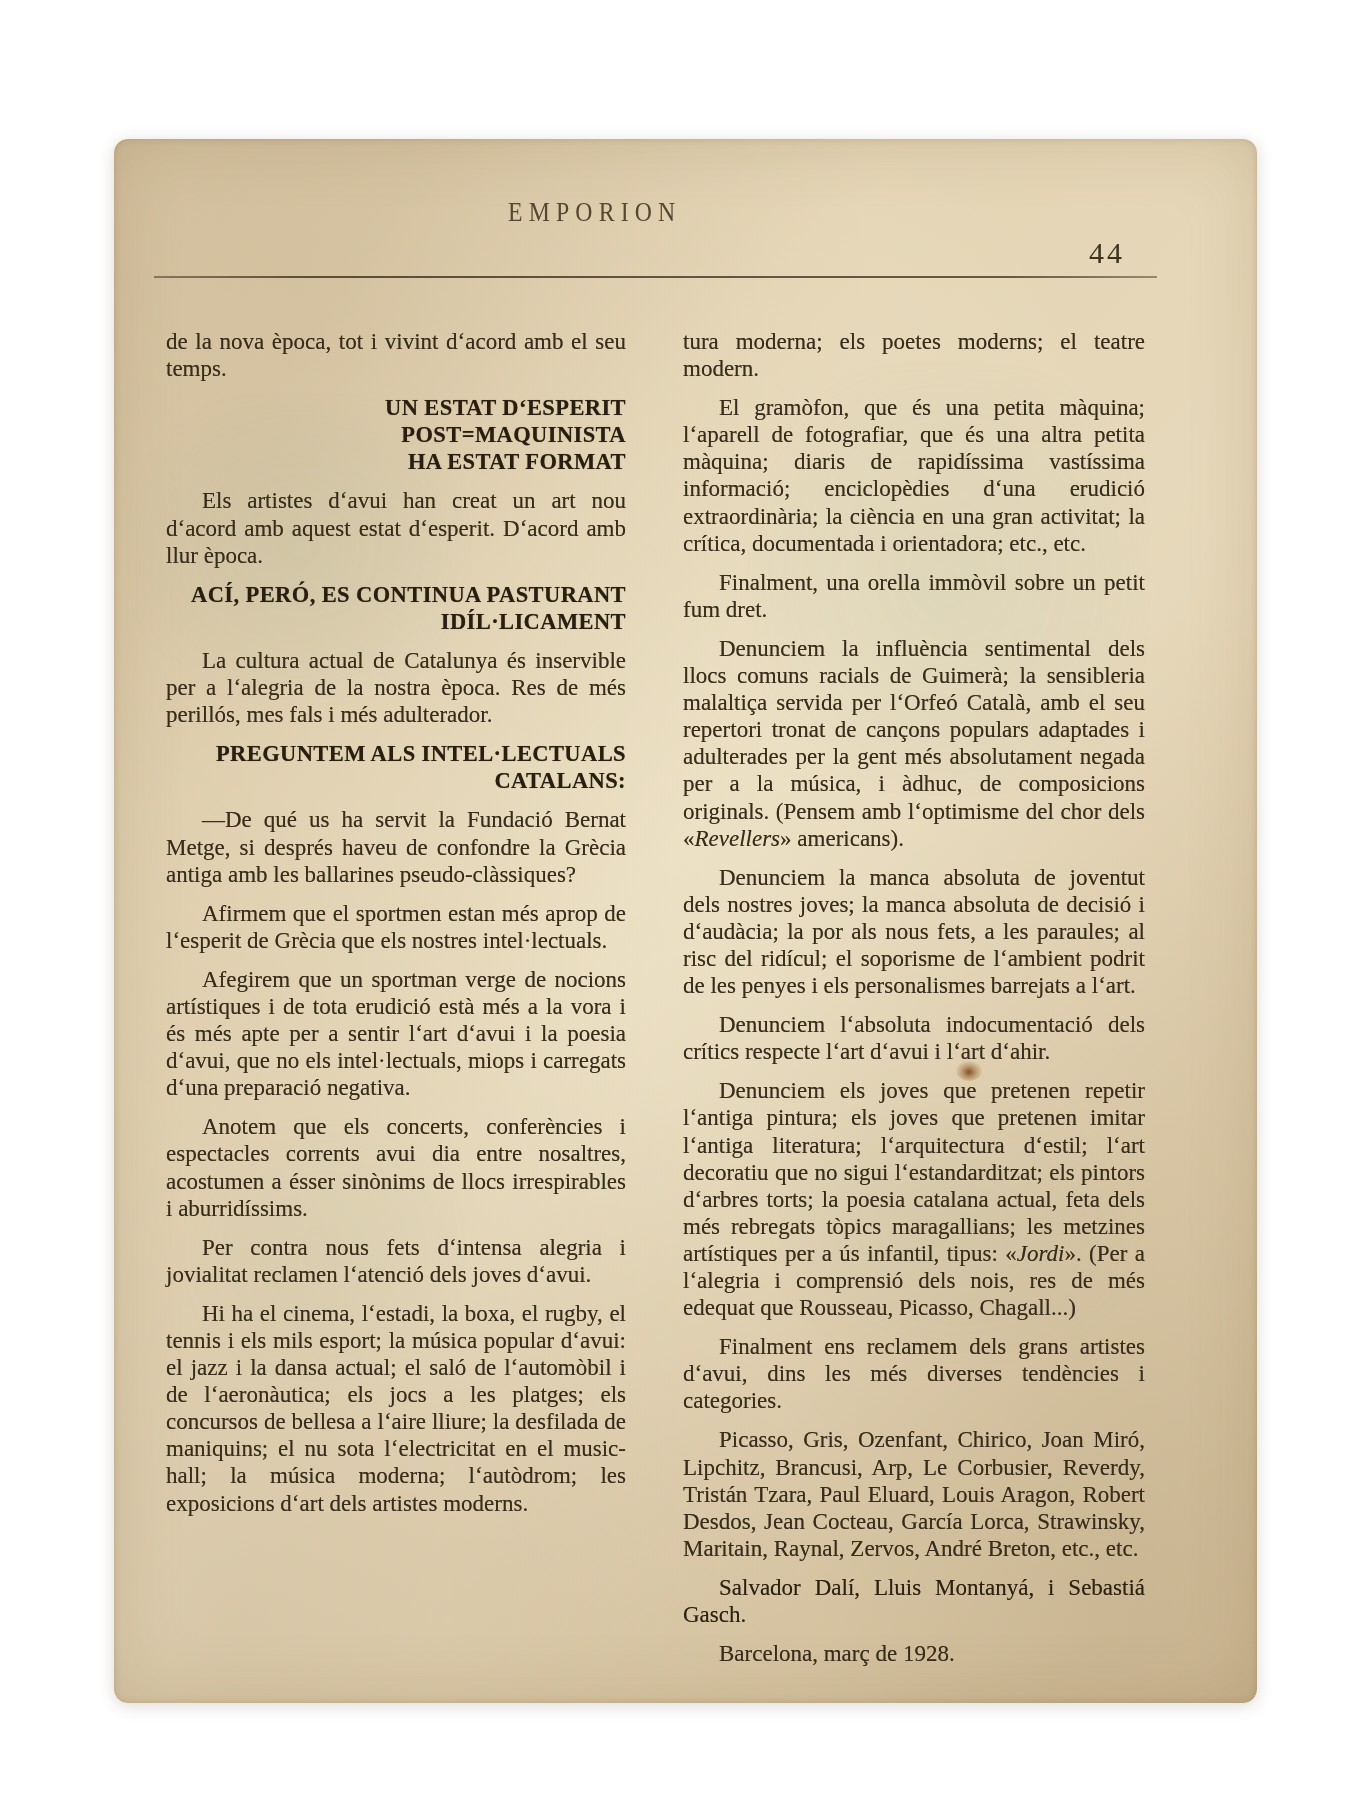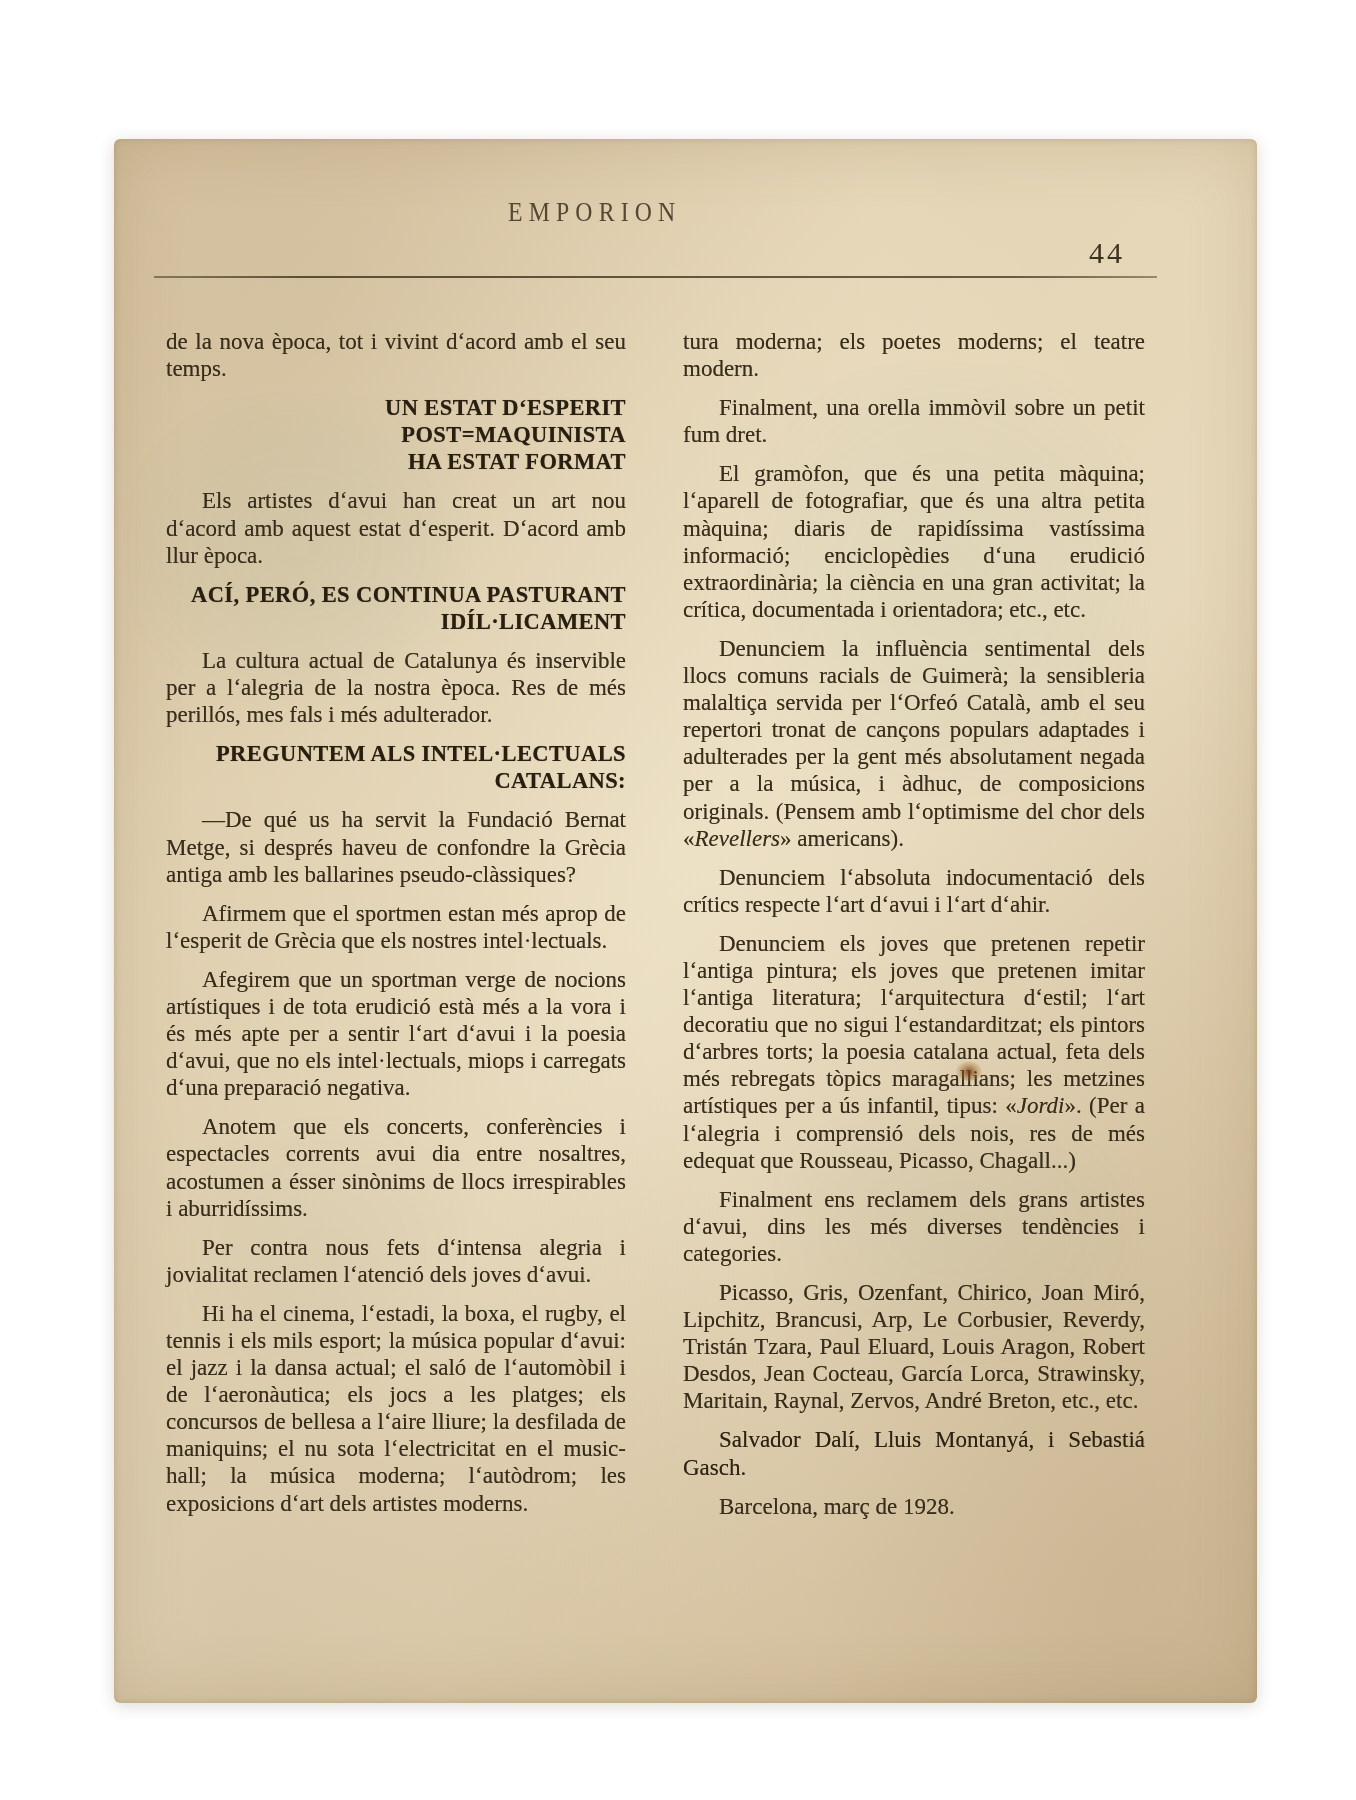--- a/index.html
+++ b/index.html
@@ -7,21 +7,21 @@
     position:relative;
     width:1356px;height:1800px;
     background:#ffffff;
     overflow:hidden;
     font-family:"Liberation Serif", serif;
   }
   .page{
     position:absolute;
     left:114px;top:139px;
     width:1143px;height:1564px;
-    border-radius:6px;
+    border-radius:14px;
     background:
       radial-gradient(ellipse at 18% 12%, rgba(120,92,52,0.10), transparent 42%),
       radial-gradient(ellipse at 88% 92%, rgba(118,90,52,0.14), transparent 48%),
       radial-gradient(ellipse at 10% 95%, rgba(118,90,52,0.12), transparent 40%),
       radial-gradient(ellipse at 50% 45%, rgba(250,243,220,0.40), transparent 65%),
       linear-gradient(135deg,#d9c6a4 0%,#e4d5b5 30%,#e6d8ba 55%,#ddcba9 82%,#d4c09c 100%);
     box-shadow:
       0 3px 16px rgba(90,70,45,0.20),
       inset 0 0 70px rgba(125,95,55,0.20),
       inset 0 0 6px rgba(120,90,50,0.25);
@@ -114,23 +114,24 @@
 CATALANS:</p>
           <p class="p-para">—De qué us ha servit la Fundació Bernat Metge, si després haveu de confondre la Grècia antiga amb les ballarines pseudo-clàssiques?</p>
           <p class="p-para">Afirmem que el sportmen estan més aprop de l‘esperit de Grècia que els nostres intel·lectuals.</p>
           <p class="p-para">Afegirem que un sportman verge de nocions artístiques i de tota erudició està més a la vora i és més apte per a sentir l‘art d‘avui i la poesia d‘avui, que no els intel·lectuals, miops i carregats d‘una preparació negativa.</p>
           <p class="p-para">Anotem que els concerts, conferències i espectacles corrents avui dia entre nosaltres, acostumen a ésser sinònims de llocs irrespirables i aburridíssims.</p>
           <p class="p-para">Per contra nous fets d‘intensa alegria i jovialitat reclamen l‘atenció dels joves d‘avui.</p>
           <p class="p-para">Hi ha el cinema, l‘estadi, la boxa, el rugby, el tennis i els mils esport; la música popular d‘avui: el jazz i la dansa actual; el saló de l‘automòbil i de l‘aeronàutica; els jocs a les platges; els concursos de bellesa a l‘aire lliure; la desfilada de maniquins; el nu sota l‘electricitat en el music-hall; la música moderna; l‘autòdrom; les exposicions d‘art dels artistes moderns.</p>
         </div>
       <div class="col-right">
           <p class="p-cont">tura moderna; els poetes moderns; el teatre modern.</p>
+          <p class="p-para">El gramòfon, que és una petita màquina; l‘aparell de fotografiar, que és una altra petita màquina; diaris de rapidíssima vastíssima informació; enciclopèdies d‘una erudició extraordinària; la ciència en una gran activitat; la crítica, documentada i orientadora; etc., etc.</p>
           <p class="p-para">Finalment, una orella immòvil sobre un petit fum dret.</p>
-          <p class="p-para">El gramòfon, que és una petita màquina; l‘aparell de fotografiar, que és una altra petita màquina; diaris de rapidíssima vastíssima informació; enciclopèdies d‘una erudició extraordinària; la ciència en una gran activitat; la crítica, documentada i orientadora; etc., etc.</p>
           <p class="p-para">Denunciem la influència sentimental dels llocs comuns racials de Guimerà; la sensibleria malaltiça servida per l‘Orfeó Català, amb el seu repertori tronat de cançons populars adaptades i adulterades per la gent més absolutament negada per a la música, i àdhuc, de composicions originals. (Pensem amb l‘optimisme del chor dels «<i>Revellers</i>» americans).</p>
+          <p class="p-para">Denunciem la manca absoluta de joventut dels nostres joves; la manca absoluta de decisió i d‘audàcia; la por als nous fets, a les paraules; al risc del ridícul; el soporisme de l‘ambient podrit de les penyes i els personalismes barrejats a l‘art.</p>
           <p class="p-para">Denunciem l‘absoluta indocumentació dels crítics respecte l‘art d‘avui i l‘art d‘ahir.</p>
           <p class="p-para">Denunciem els joves que pretenen repetir l‘antiga pintura; els joves que pretenen imitar l‘antiga literatura; l‘arquitectura d‘estil; l‘art decoratiu que no sigui l‘estandarditzat; els pintors d‘arbres torts; la poesia catalana actual, feta dels més rebregats tòpics maragallians; les metzines artístiques per a ús infantil, tipus: «<i>Jordi</i>». (Per a l‘alegria i comprensió dels nois, res de més edequat que Rousseau, Picasso, Chagall...)</p>
           <p class="p-para">Finalment ens reclamem dels grans artistes d‘avui, dins les més diverses tendències i categories.</p>
           <p class="p-para">Picasso, Gris, Ozenfant, Chirico, Joan Miró, Lipchitz, Brancusi, Arp, Le Corbusier, Reverdy, Tristán Tzara, Paul Eluard, Louis Aragon, Robert Desdos, Jean Cocteau, García Lorca, Strawinsky, Maritain, Raynal, Zervos, André Breton, etc., etc.</p>
           <p class="p-signature">Salvador Dalí, Lluis Montanyá, i Sebastiá Gasch.</p>
           <p class="p-dateline">Barcelona, març de 1928.</p>
         </div>
     </div>
 
     <div class="stain-rust"></div>

